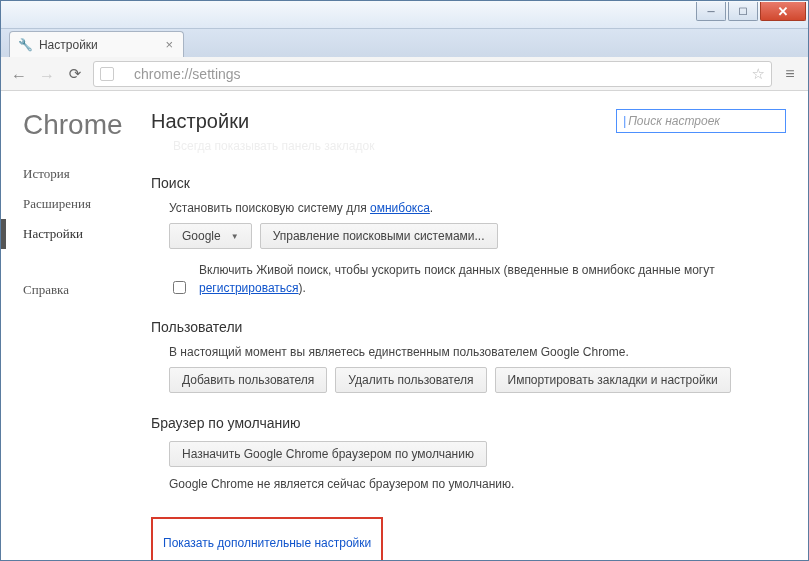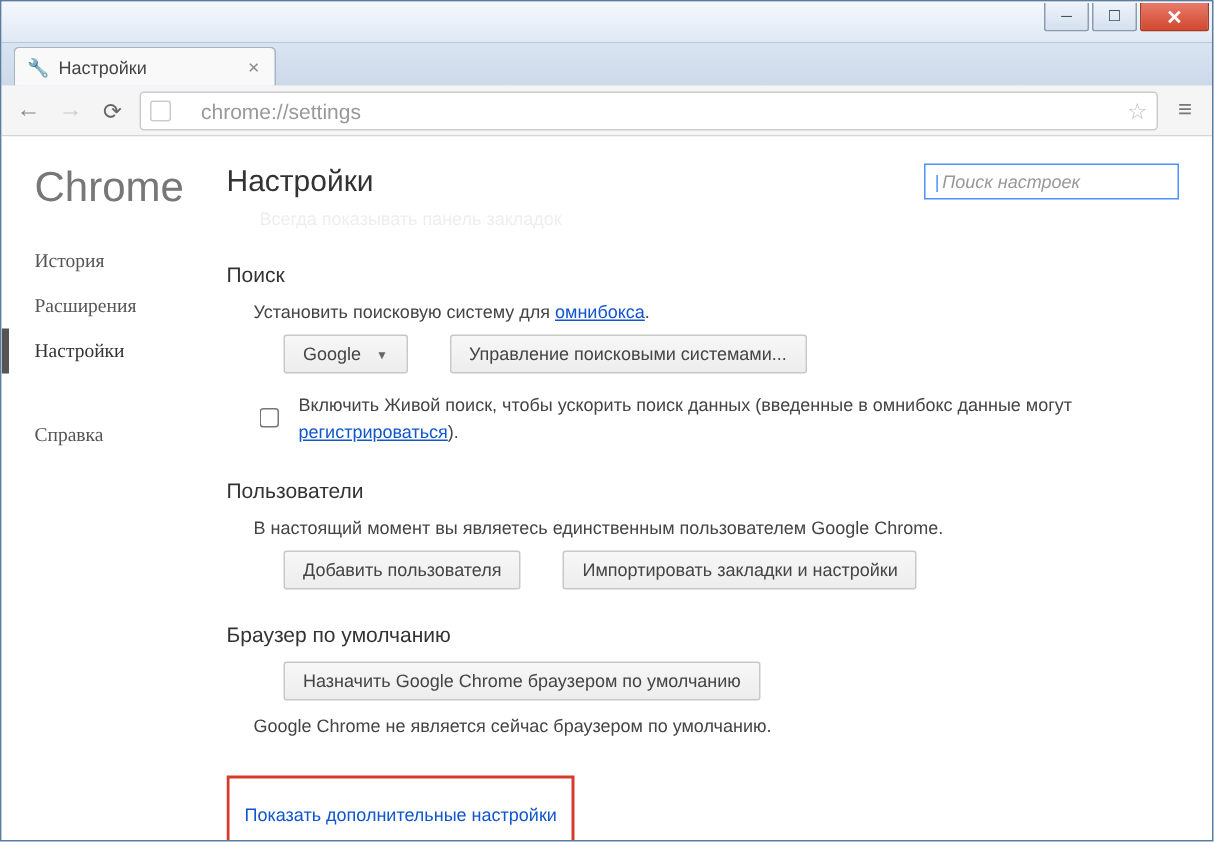--- a/index.html
+++ b/index.html
@@ -123,25 +123,24 @@
   a.link { color:#1155cc; text-decoration:underline; cursor:pointer; }
   .btn {
     display:inline-flex; align-items:center;
     height:26px;
     padding:12px 12px;
     background:linear-gradient(to bottom,#f7f7f7,#ededed);
     border:1px solid #c8c8c8;
     border-radius:2px;
     font-size:12px; color:#444;
     cursor:pointer;
-    margin-left:20px;
   }
   .btn.drop::after { content:"▼"; font-size:8px; margin-left:10px; color:#666; }
   .btn-row { display:flex; gap:8px; flex-wrap:wrap; margin-bottom:4px; }
-  .chk-row { display:flex; gap:10px; align-items:center; margin-top:12px; }
+  .chk-row { display:flex; gap:10px; align-items:flex-end; margin-top:12px; }
   .chk-row input { margin-top:2px; }
   .chk-row .txt { line-height:1.5; }
   .advanced-box {
     display:inline-block;
     border:2px solid #d83a2a;
     padding:17px 10px;
     margin-top:18px;
   }
   .advanced-box a { color:#1155cc; text-decoration:none; font-size:12px; }
 </style>
@@ -216,20 +215,21 @@
       </div>
     </div>
 
     
     <div class="section">
       <div class="sec-title">Пользователи</div>
       <div class="sec-body">
         <div class="desc">В настоящий момент вы являетесь единственным пользователем Google Chrome.</div>
         <div class="btn-row">
           <div class="btn">Добавить пользователя</div>
+          <div class="btn">Удалить пользователя</div>
           <div class="btn">Импортировать закладки и настройки</div>
         </div>
       </div>
     </div>
 
     
     <div class="section">
       <div class="sec-title">Браузер по умолчанию</div>
       <div class="sec-body">
         <div class="btn-row">

